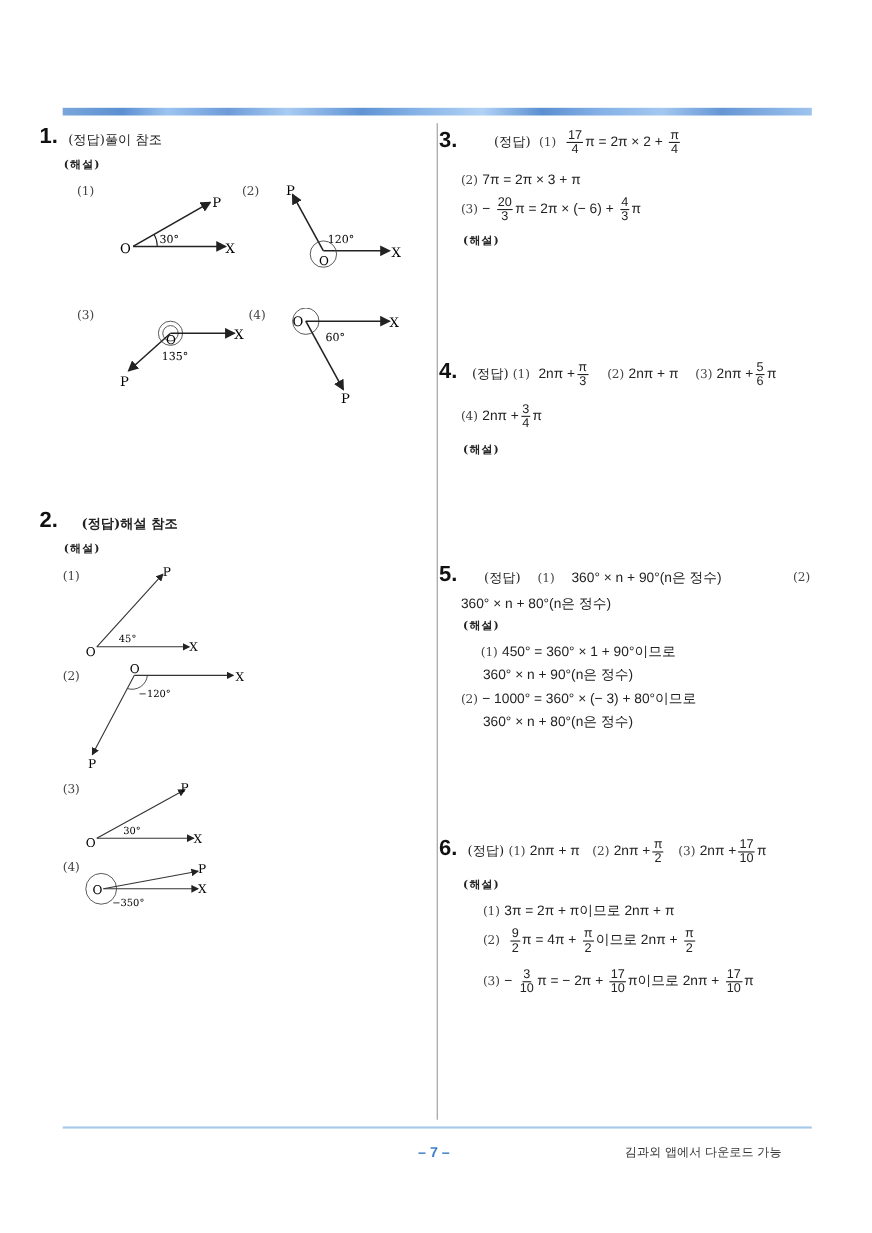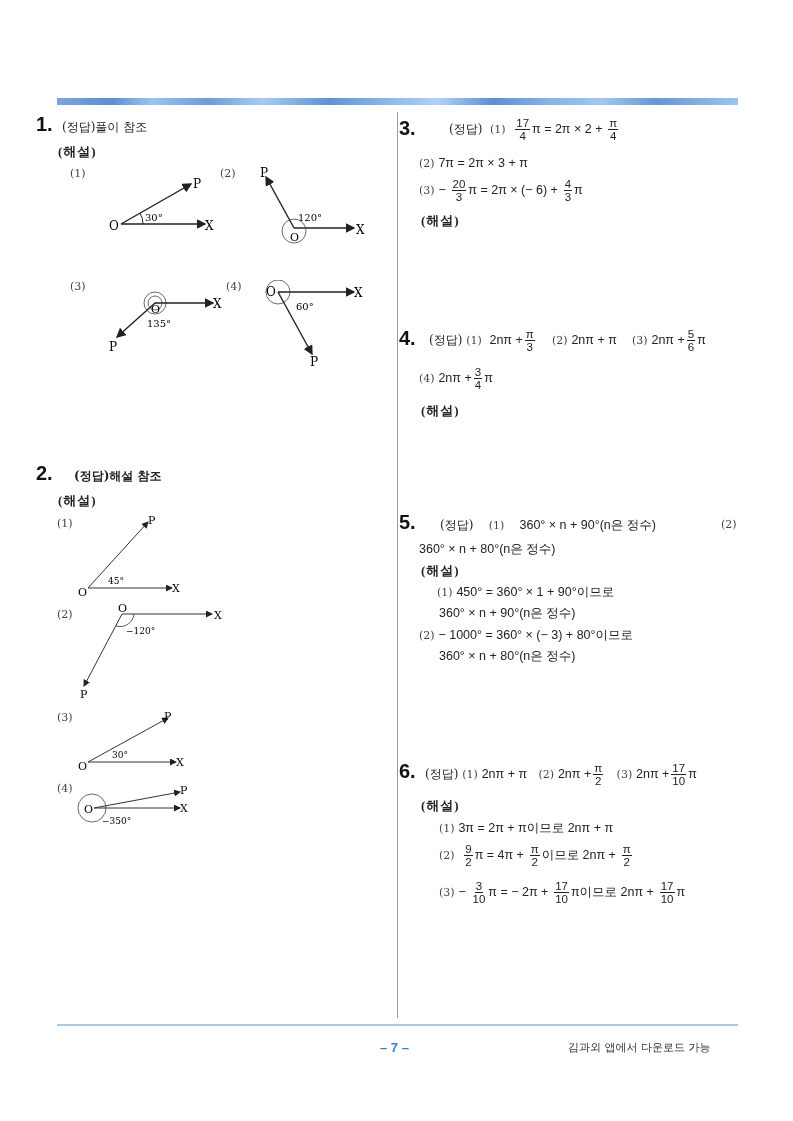--- a/index.html
+++ b/index.html
@@ -5,21 +5,21 @@
   html, body { margin:0; padding:0; background:#ffffff; }
   body { width:793px; height:1121px; position:relative; overflow:hidden;
          font-family: "DejaVu Serif", "Liberation Serif", serif; color:#222; }
   .topbar { position:absolute; left:57px; top:98px; width:681px; height:7px;
             background: linear-gradient(90deg,#7aa6da 0%,#5b8fd1 8%,#9cc4f0 14%,#6c9bd8 22%,#a8cbf2 30%,#5f93d3 40%,#8ab6e8 48%,#b1d2f5 56%,#5b8fd1 64%,#86b2e6 72%,#a3c7f0 80%,#6596d4 88%,#9ec4ee 100%); }
   .divider-v { position:absolute; left:397px; top:112px; width:1px; height:906px; background:#9a9a9a; }
   .divider-bottom { position:absolute; left:57px; top:1024px; width:681px; height:2px; background:#a9c9ea; }
   .qnum { position:absolute; font-family:"Liberation Sans", sans-serif; font-weight:bold; font-size:20px; color:#111; }
   .line { position:absolute; font-size:12px; white-space:nowrap; color:#222; }
   .lbl { font-size:11px; color:#444; }
-  .hdr { position:absolute; font-size:13px; font-weight:bold; color:#222; letter-spacing:1px;font-family:Liberation Serif, serif; }
+  .hdr { position:absolute; font-size:10px; font-weight:bold; color:#222; letter-spacing:1px; }
   .math { font-family:Liberation Sans, sans-serif; font-size:12.5px; }
   .frac { display:inline-flex; flex-direction:column; align-items:center; vertical-align:middle; margin:0 2px; font-size:11.5px; line-height:12px; }
   .frac .n { border-bottom:1px solid #222; padding:0 1px; }
   .frac .d { padding:0 1px; }
   .fig { position:absolute; }
   .footer-page { position:absolute; left:380px; top:1040px; font-family:"Liberation Sans", sans-serif; font-weight:bold; font-size:13px; color:#3d7fc4; }
   .footer-note { position:absolute; left:568px; top:1040px; font-family:"DejaVu Sans", sans-serif; font-size:11px; color:#333; }
   svg text { font-family:"DejaVu Serif", serif; }
 </style>
 </head>

